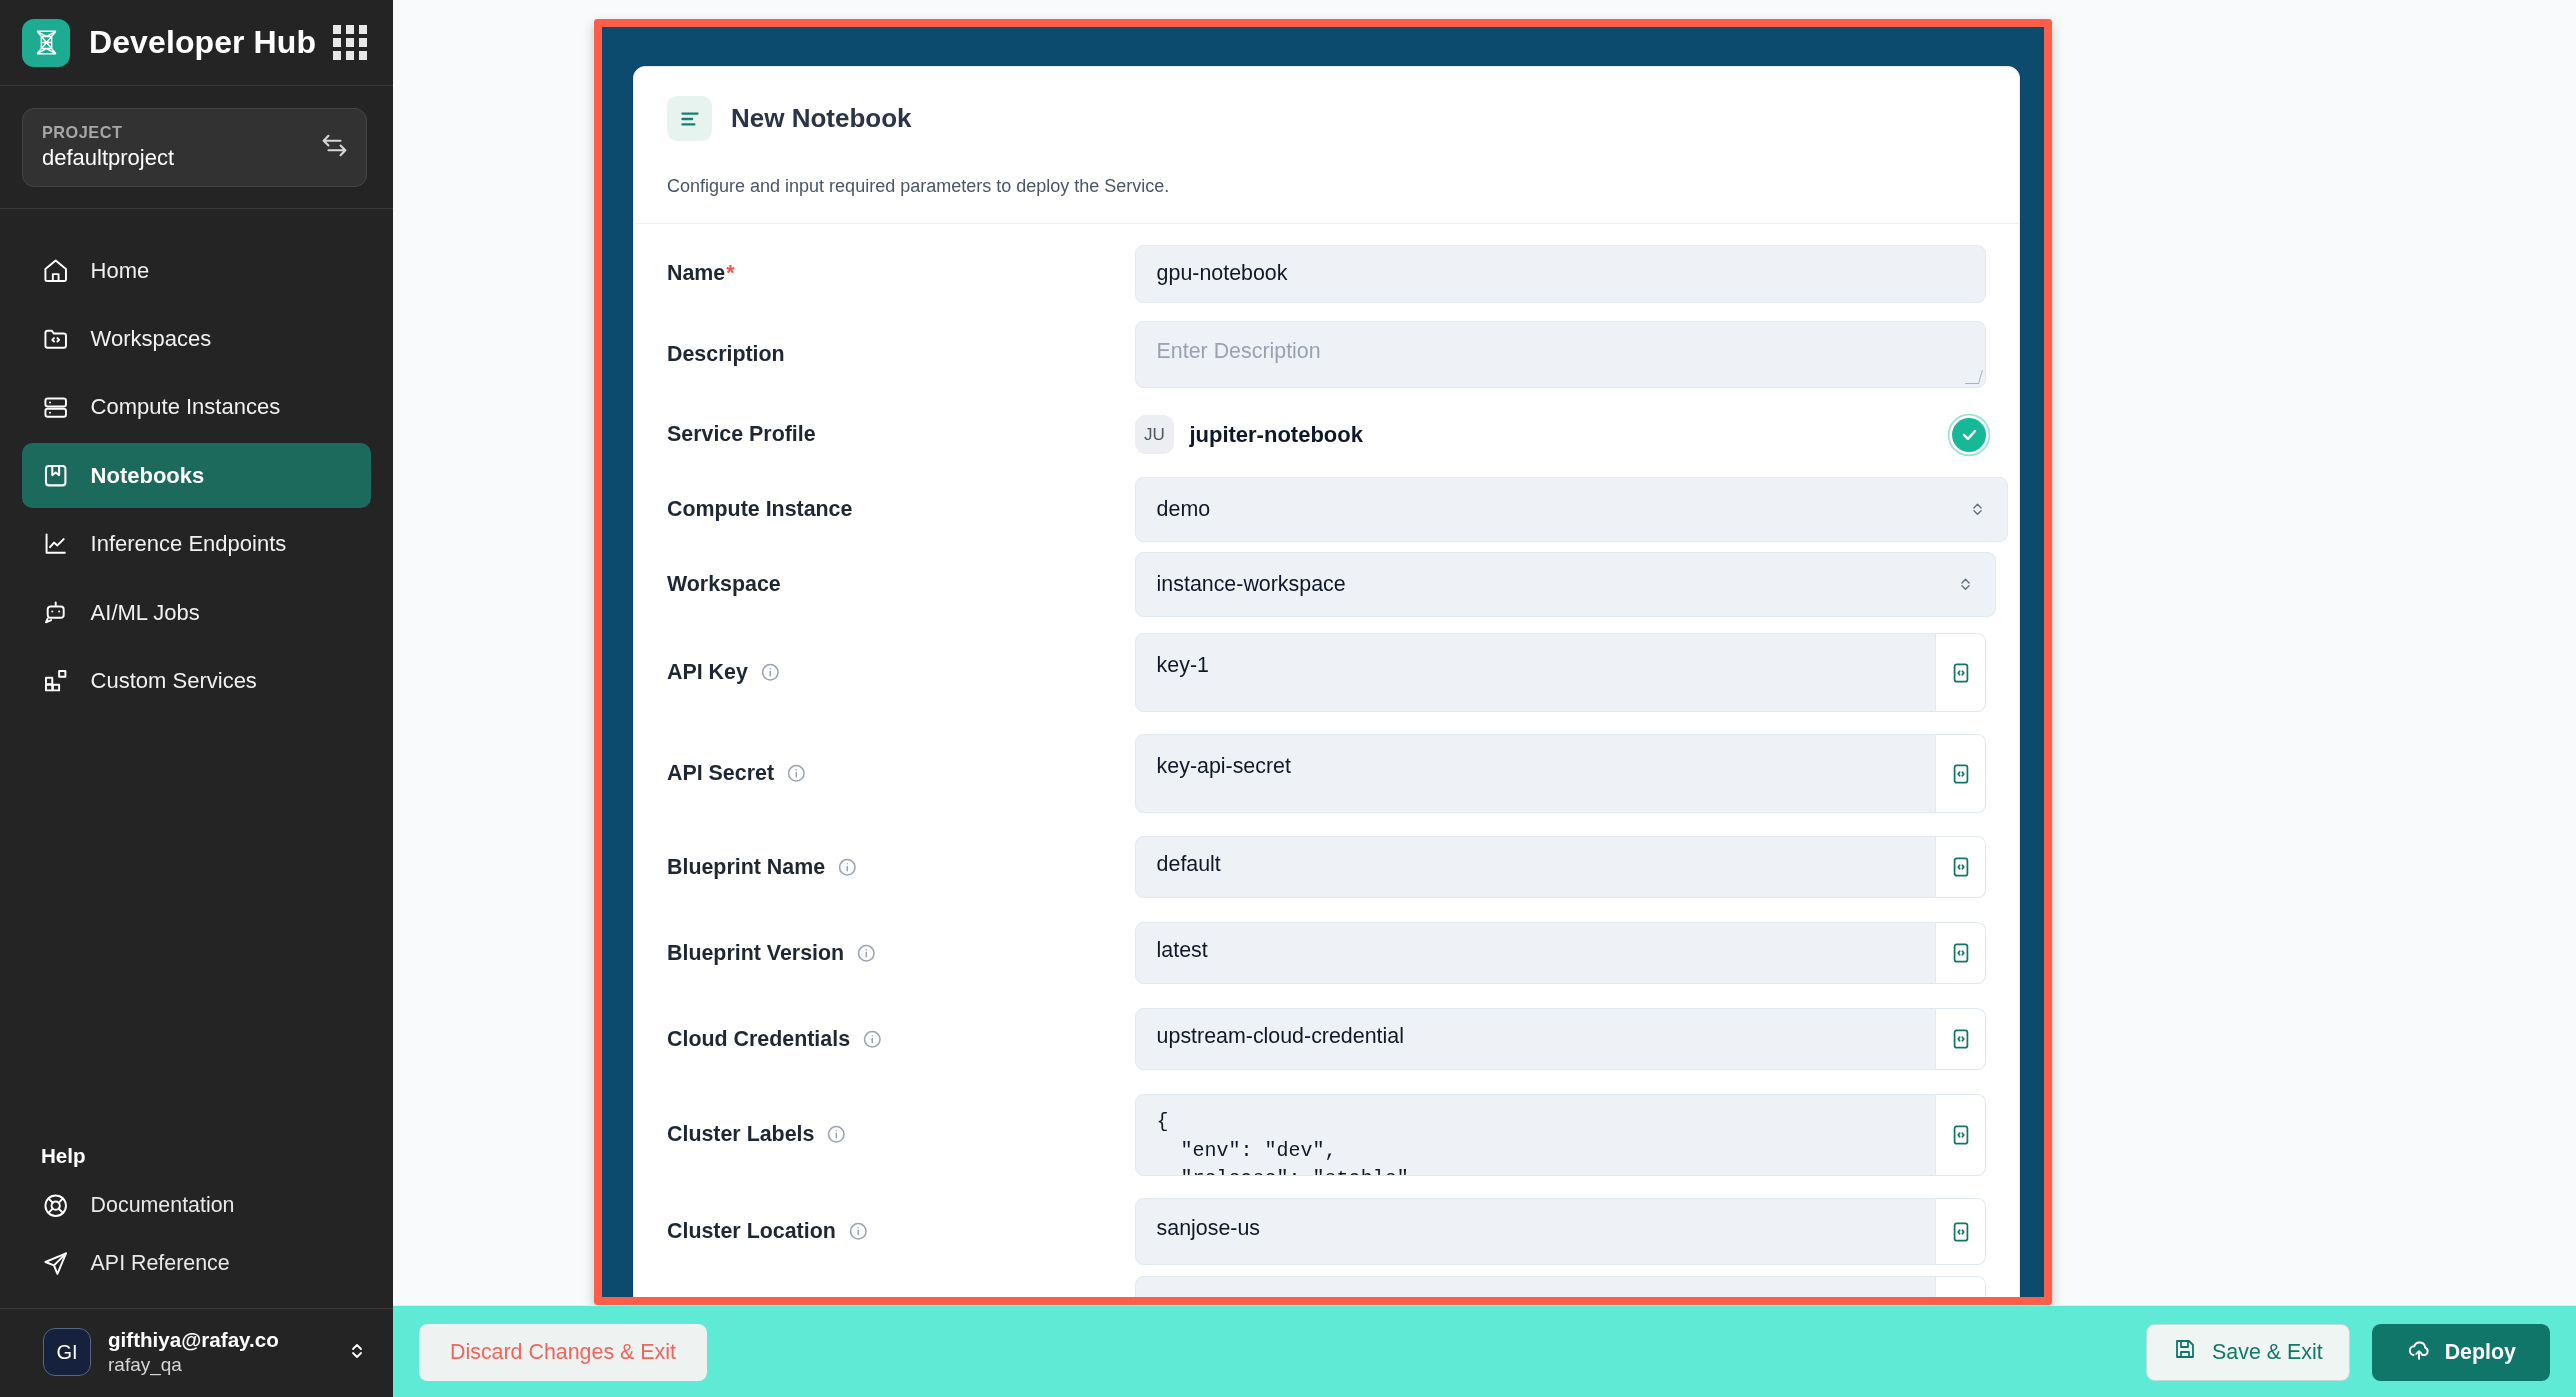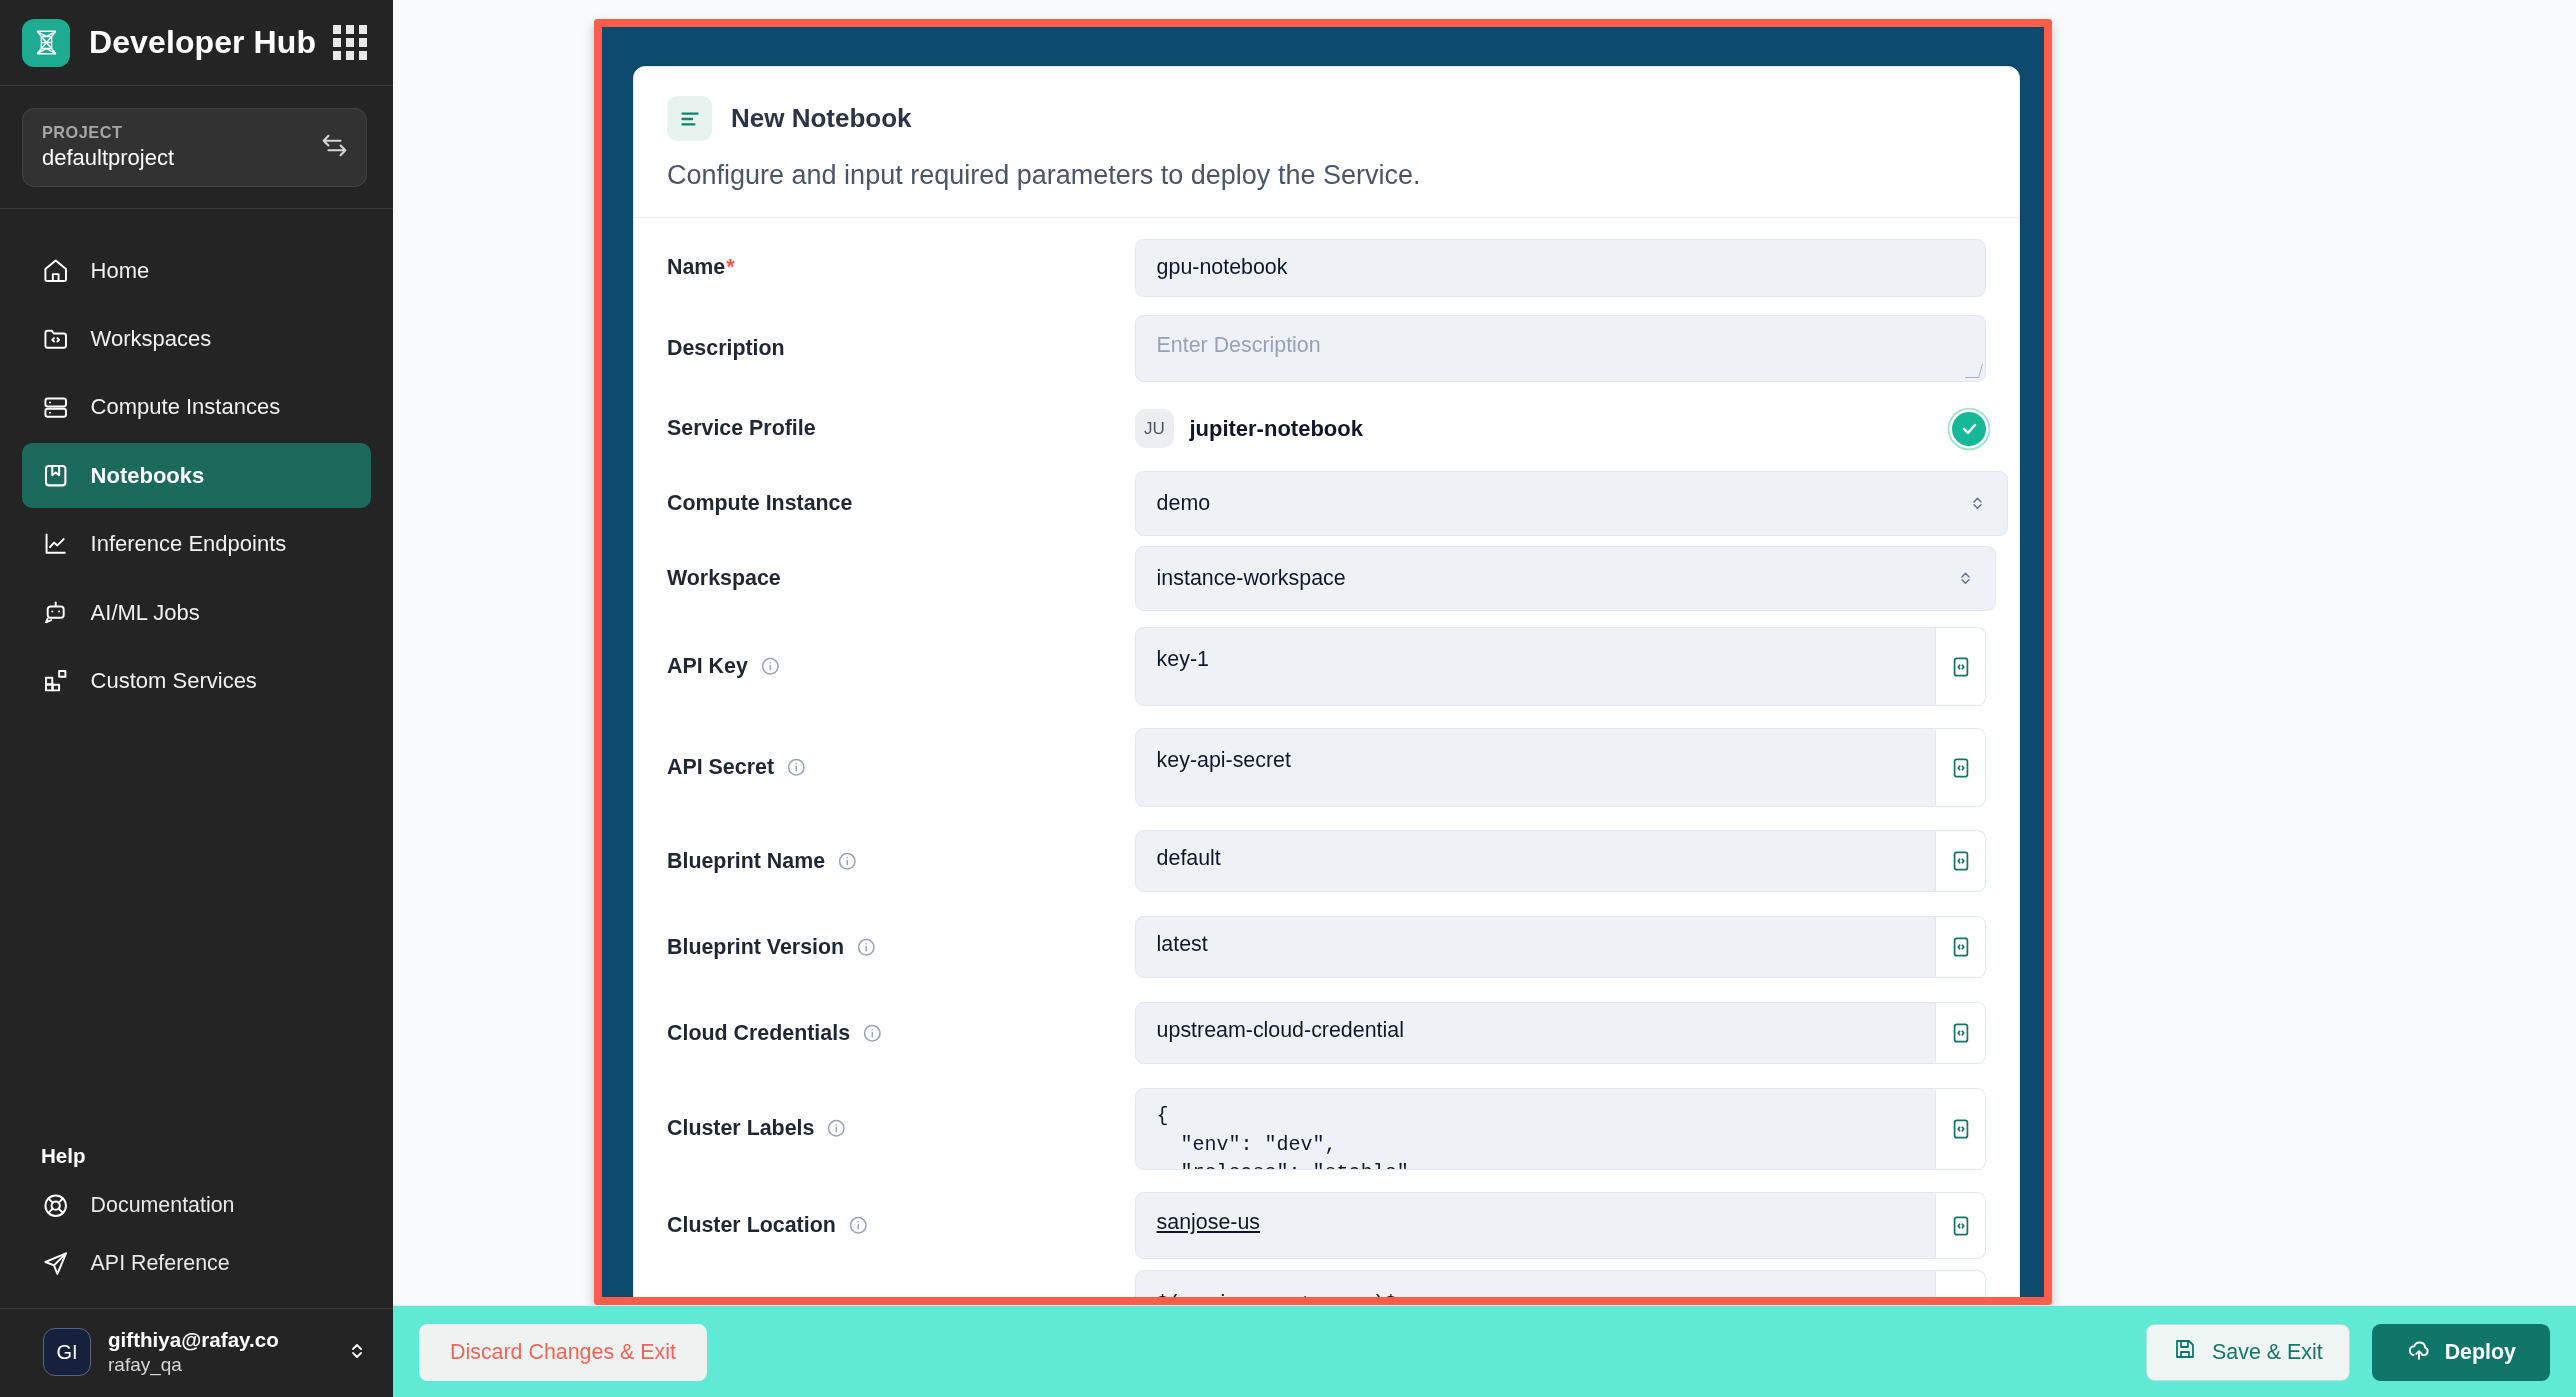--- a/index.html
+++ b/index.html
@@ -145,21 +145,21 @@
   .card-head-row { display: flex; align-items: center; }
   .head-icon {
     width: 45px; height: 45px; border-radius: 10.3px;
     background: #e7f3ef;
     display: flex; align-items: center; justify-content: center;
     flex: 0 0 45px;
   }
   .card-title {
     margin-left: 19px; font-size: 26px; font-weight: 700; color: #2b3446;
   }
-  .card-sub { margin-top: 19px; font-size: 27px; color: #4a5568; }
+  .card-sub { margin-top: 35px; font-size: 18px; color: #4a5568; }
 
   .card-body { padding: 12px 33px 17px 33px; }
 
   .row { display: flex; align-items: center; min-height: 75px; }
   .row-lbl {
     flex: 0 0 468px; display: flex; align-items: center;
     font-size: 21.4px; font-weight: 700; color: #1f2733;
     padding-right: 17px;
   }
   .req { color: #f2544a; font-weight: 700; margin-left: 0.9px; }
@@ -639,21 +639,21 @@
               <div class="row-lbl">
                 <span>Cluster Location</span>
                 <span class="info-i">
                   <svg width="20.6" height="20.6" viewBox="0 0 24 24" fill="none" stroke="#9aa4b2" stroke-width="1.8" stroke-linecap="round">
                       <circle cx="12" cy="12" r="9"></circle>
                       <path d="M12 11v5M12 7.8v.01"></path>
                     </svg>
                 </span>
               </div>
               <div class="row-ctl code-field">
-                <div class="tf" style="height:67px;padding-top:17px;text-decoration:underline;">
+                <div class="tf" style="height:67px;padding-top:17px;">
                   <span>sanjose-us</span>
                 </div>
                 <div class="code-btn">
                   <svg width="22" height="22" viewBox="0 0 24 24" fill="none" stroke="#11766a" stroke-width="1.9" stroke-linecap="round" stroke-linejoin="round">
                     <rect x="5" y="2.5" width="14" height="19" rx="2.5"></rect>
                       <path d="M10.5 10 9 12l1.5 2M13.5 10 15 12l-1.5 2"></path>
                   </svg>
                 </div>
               </div>
             </div>

